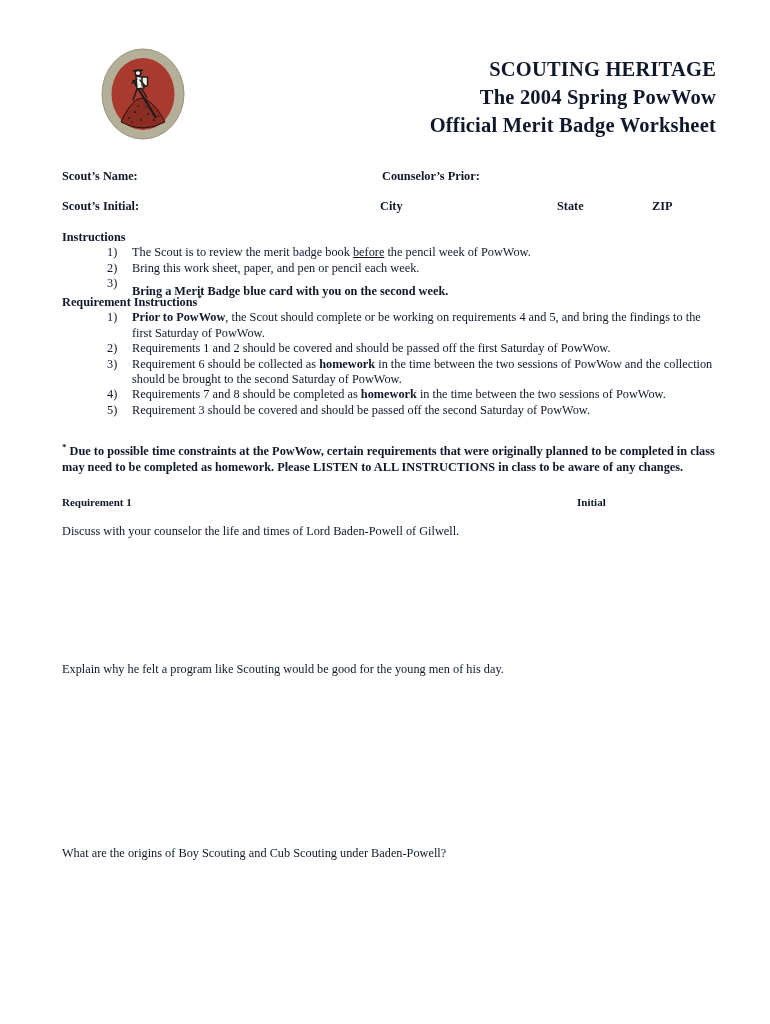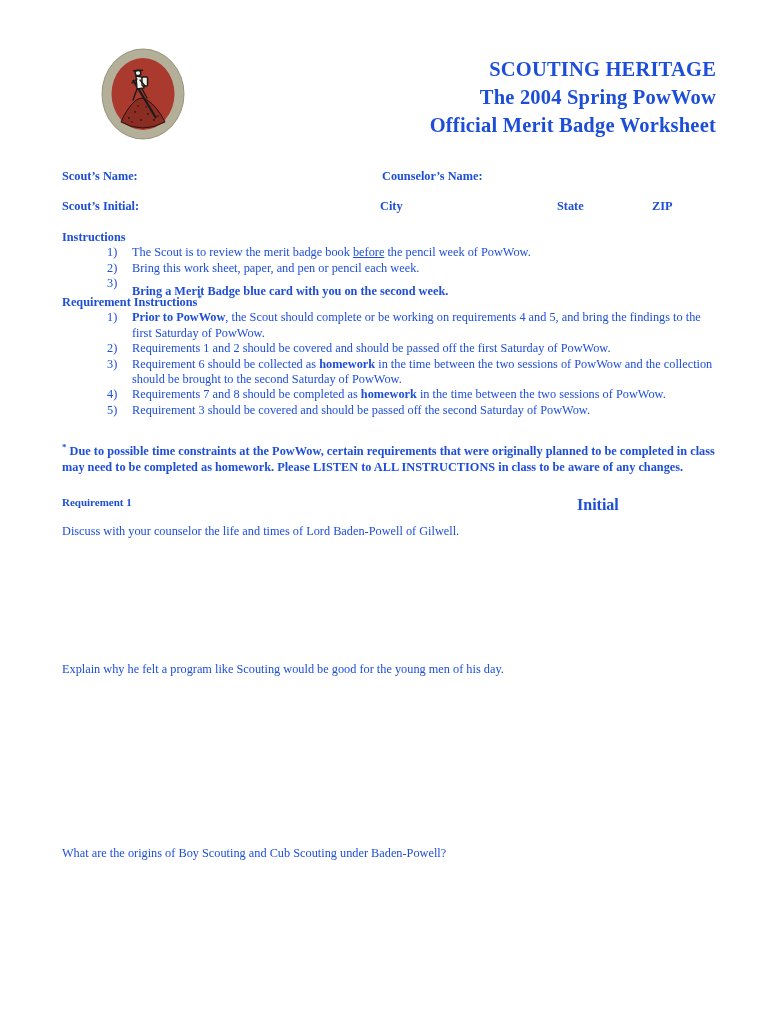--- a/index.html
+++ b/index.html
@@ -2,21 +2,21 @@
 <html><head>
 <meta charset="utf-8">
 <style>
   html, body { margin: 0; padding: 0; background: #ffffff; }
   .page {
     position: relative;
     width: 770px;
     height: 1024px;
     background: #ffffff;
     font-family: "Liberation Serif", serif;
-    color: #1d4ed8;
+    color: #0f172a;
     overflow: hidden;
   }
   .body-text { font-size: 12.3px; line-height: 15.4px; }
   .bold { font-weight: bold; margin-top: 8px; }
   .u { text-decoration: underline; }
 
   .badge { position: absolute; left: 101px; top: 48px; width: 84px; height: 92px; }
 
   .title-block {
     position: absolute;
@@ -32,21 +32,21 @@
   .content-row { position: absolute; left: 62px; width: 653px; height: 18px; }
   .content-row span { position: absolute; top: 0; white-space: nowrap; }
 
   .block { position: absolute; left: 62px; width: 653px; }
 
   .list-item { display: flex; }
   .list-num { flex: 0 0 25px; margin-left: 45px; }
   .list-txt { flex: 1; }
 
   .req-heading { font-size: 11px; font-weight: bold; }
-  .initial-label { font-size: 16px; font-weight: bold; }
+  .initial-label { font-size: 11px; font-weight: bold; }
 
   .question { position: absolute; left: 62px; width: 660px; }
 
   .fill-area { position: absolute; background: transparent; }
 
   sup.star { font-size: 9px; vertical-align: super; line-height: 0; }
 </style>
 </head>
 <body>
 
@@ -86,21 +86,21 @@
   </div>
 
   <div class="title-block">
     <div>SCOUTING HERITAGE</div>
     <div>The 2004 Spring PowWow</div>
     <div>Official Merit Badge Worksheet</div>
   </div>
 
   <div class="content-row body-text" style="top:161px">
     <span class="bold" style="left:0">Scout’s Name:</span>
-    <span class="bold" style="left:320px">Counselor’s Name:</span>
+    <span class="bold" style="left:320px">Counselor’s Prior:</span>
   </div>
   <div class="fill-area" style="left:152px; top:158px; width:225px; height:18px"></div>
   <div class="fill-area" style="left:495px; top:158px; width:220px; height:18px"></div>
 
   <div class="content-row body-text" style="top:191px">
     <span class="bold" style="left:0">Scout’s Initial:</span>
     <span class="bold" style="left:318px">City</span>
     <span class="bold" style="left:495px">State</span>
     <span class="bold" style="left:590px">ZIP</span>
   </div>

